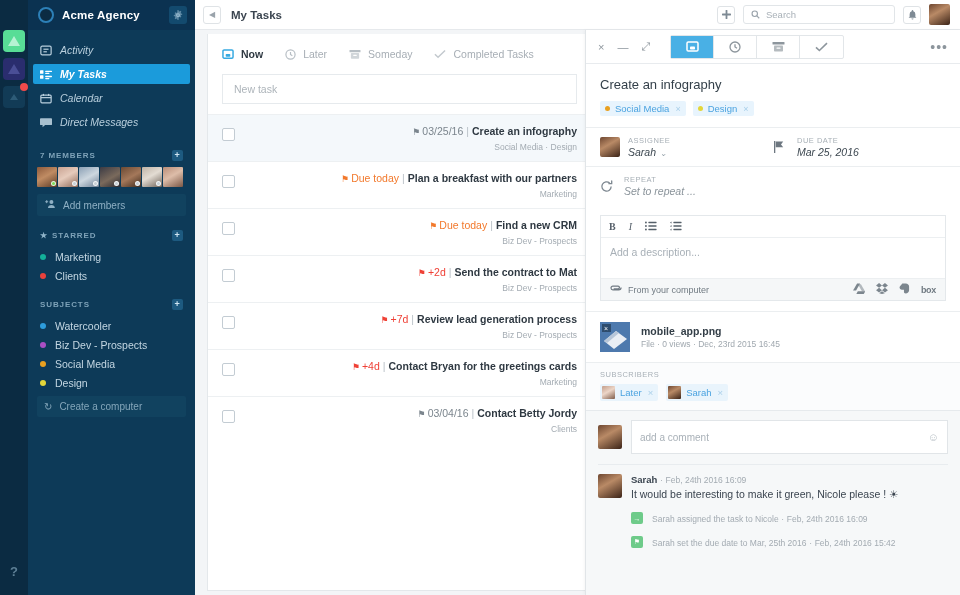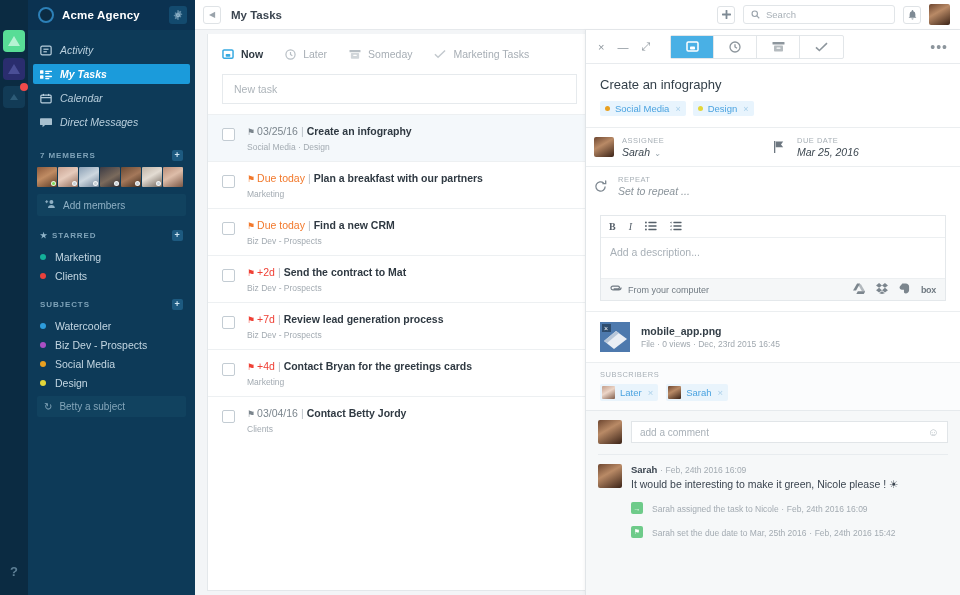--- a/index.html
+++ b/index.html
@@ -130,21 +130,21 @@
     display: flex; align-items: center; padding: 0 7px; margin-right: 8px;
   }
   .search-box .ph { font-size: 9.5px; color: #a9b1b8; margin-left: 6px; }
   .bell {
     width: 18px; height: 18px; border: 1px solid #dfe3e6; border-radius: 3px;
     display: flex; align-items: center; justify-content: center;
     font-size: 9px; color: #7e8a94; margin-right: 8px;
   }
   .top-av { width: 21px; height: 21px; border-radius: 2px; overflow: hidden; }
 
-  .body-area { flex: 1; display: flex; background: #f3f5f7; overflow: hidden; }
+  .body-area { flex: 1; display: flex; background: #f3f5f7; overflow: hidden; text-align: right; }
 
   
   .tasklist {
     width: 385px; flex: 0 0 385px; margin: 4px 0 4px 12px; background: #fff;
     border: 1px solid #e4e8eb; border-top: none; display: flex; flex-direction: column;
   }
   .tabs { display: flex; align-items: center; height: 40px; padding: 0 14px; gap: 0; }
   .tab { display: flex; align-items: center; font-size: 10.5px; color: #a7aeb5; margin-right: 22px; }
   .tab.active { color: #2f3942; font-weight: bold; }
   .tab .ic { margin-right: 7px; display:flex; align-items:center; }
@@ -199,21 +199,21 @@
   .d-tags { display: flex; gap: 7px; padding: 9px 14px 11px 14px; }
   .tag {
     display: flex; align-items: center; background: #e8f4fd; border-radius: 2px;
     padding: 2px 5px; font-size: 9.5px; color: #4ba3e0;
   }
   .tag .tdot { width: 5px; height: 5px; border-radius: 50%; margin-right: 5px; }
   .tag .tx { margin-left: 6px; color: #a9cfe9; font-size: 9px; }
 
   .d-row {
     display: flex; align-items: center; border-top: 1px solid #ebeef0;
-    padding: 8px 8px; gap: 0;
+    padding: 8px 14px; gap: 0;
   }
   .d-field { display: flex; align-items: center; flex: 1; }
   .f-av { width: 20px; height: 20px; border-radius: 2px; overflow: hidden; margin-right: 8px; flex:0 0 20px;}
   .f-ic { width: 16px; margin-right: 8px; color: #78828a; display:flex; align-items:center; flex:0 0 16px;}
   .f-lbl { font-size: 7.5px; color: #a8b0b7; letter-spacing: .5px; }
   .f-val { font-size: 10.5px; color: #3c4750; margin-top: 1px; font-style: italic; }
   .f-val .caret { color: #93a0a9; font-size: 8px; margin-left: 4px; }
   .f-val.muted { color: #8b949b; }
 
   .d-editor { margin: 10px 14px 0 14px; border: 1px solid #e4e8eb; }
@@ -244,21 +244,21 @@
     display: flex; align-items: center; background: #e9f4fc; border-radius: 2px;
     padding: 2px 5px 2px 2px; font-size: 9.5px; color: #4ba3e0;
   }
   .sub-chip .sav { width: 13px; height: 13px; border-radius: 1px; overflow: hidden; margin-right: 5px; }
   .sub-chip .sx { margin-left: 6px; color: #a9cfe9; }
 
   .comments { flex: 1; background: #f6f8f9; border-top: 1px solid #e6eaed; padding: 9px 12px; }
   .c-input-row { display: flex; align-items: center; margin-bottom: 10px; }
   .c-av { width: 24px; height: 24px; border-radius: 2px; overflow: hidden; margin-right: 9px; flex:0 0 24px;}
   .c-input {
-    flex: 1; height: 22px; background: #fff; border: 1px solid #e1e5e8;
+    flex: 1; height: 34px; background: #fff; border: 1px solid #e1e5e8;
     display: flex; align-items: center; padding: 0 8px; font-size: 10px; color: #a9b1b8;
   }
   .c-smiley { margin-left: auto; color: #b8c0c6; font-size: 11px; }
   .c-item { display: flex; padding-top: 9px; border-top: 1px solid #e8ecef; }
   .c-who { font-size: 9.5px; font-weight: bold; color: #3b4550; }
   .c-when { font-size: 8.5px; color: #a3abb2; font-weight: normal; }
   .c-text { font-size: 10.5px; color: #3b4550; margin-top: 3px; }
   .evt { display: flex; align-items: center; margin-top: 12px; padding-left: 33px; }
   .evt-ic {
     width: 12px; height: 12px; background: #6ecb8a; border-radius: 2px; margin-right: 9px;
@@ -420,21 +420,21 @@
     <div class="sub-item">
       <span class="dot" style="background:#e8a020"></span>
       <span>Social Media</span>
     </div>
     <div class="sub-item">
       <span class="dot" style="background:#e3d63a"></span>
       <span>Design</span>
     </div>
     <div class="create-subject">
       <span class="ic">↻</span>
-      <span>Betty a subject</span>
+      <span>Create a computer</span>
     </div>
   </div>
 
   <div class="main">
 
     <div class="topbar">
       <div class="collapse-btn">◀</div>
       <div class="page-title">My Tasks</div>
       <div class="tb-btn">
         <svg width="9" height="9" viewBox="0 0 10 10" fill="currentColor">
@@ -488,21 +488,21 @@
                 </svg>
             </span>
             <span>Someday</span>
           </div>
           <div class="tab">
             <span class="ic">
               <svg width="12" height="10" viewBox="0 0 13 10" fill="none" stroke="#c3c9ce" stroke-width="1.6">
                   <path d="M1 5.3l3.4 3.2L12 1.2"></path>
                 </svg>
             </span>
-            <span>Marketing Tasks</span>
+            <span>Completed Tasks</span>
           </div>
         </div>
 
         <div class="newtask">
           <span>New task</span>
         </div>
 
         <div class="task sel">
           <div class="chk"></div>
           <div class="task-body">

